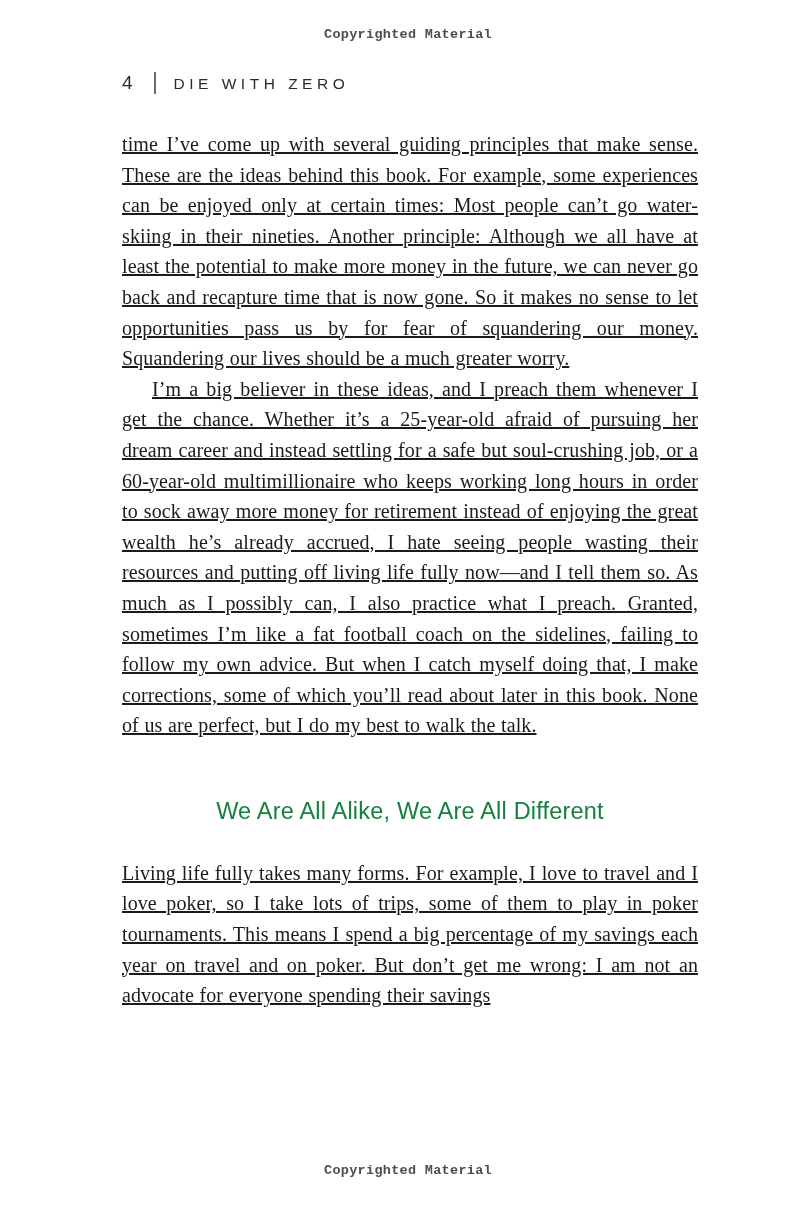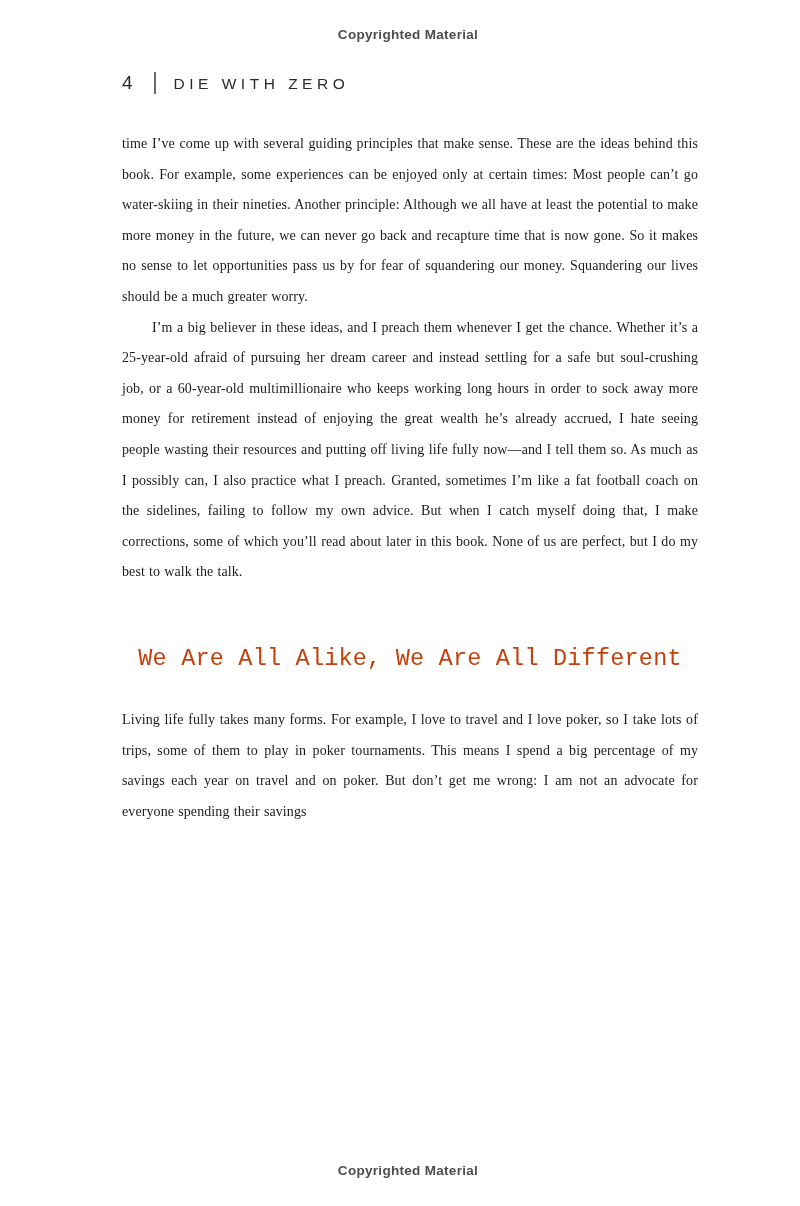--- a/index.html
+++ b/index.html
@@ -16,21 +16,21 @@
       background: #ffffff;
       overflow: hidden;
       font-family: "Liberation Serif", serif;
       color: #1b1b1b;
     }
     .copyright {
       position: absolute;
       left: 16px;
       right: 0;
       text-align: center;
-      font-family: Liberation Sans, sans-serif;
+      font-family: Liberation Mono, monospace;
       font-size: 13.5px;
       font-weight: 600;
       letter-spacing: 0.3px;
       color: #4d4d4d;
     }
     .copyright.top { top: 27px; }
     .copyright.bottom { top: 1163px; }
 
     .page-header {
       position: absolute;
@@ -60,36 +60,37 @@
     }
 
     .content {
       position: absolute;
       top: 129px;
       left: 122px;
       width: 576px;
     }
     .para {
       margin: 0;
-      font-size: 14px;
+      font-size: 20px;
       line-height: 30.6px;
       text-align: justify;
       letter-spacing: 0.1px;
       word-spacing: 0.5px;
       color: #1b1b1b;
+      text-decoration: underline;
     }
     .para.indent { text-indent: 30px; }
 
     .section-heading {
-      font-family: Liberation Mono, monospace;
+      font-family: Liberation Sans, sans-serif;
       font-size: 23.5px;
       font-weight: 500;
       letter-spacing: 0.2px;
       text-align: center;
-      color: #c2410c;
+      color: #15803d;
       margin: 57px 0 33px 0;
     }
   </style>
 </head>
 <body>
 
 <div class="page">
 
   <div class="copyright top">Copyrighted Material</div>
 

